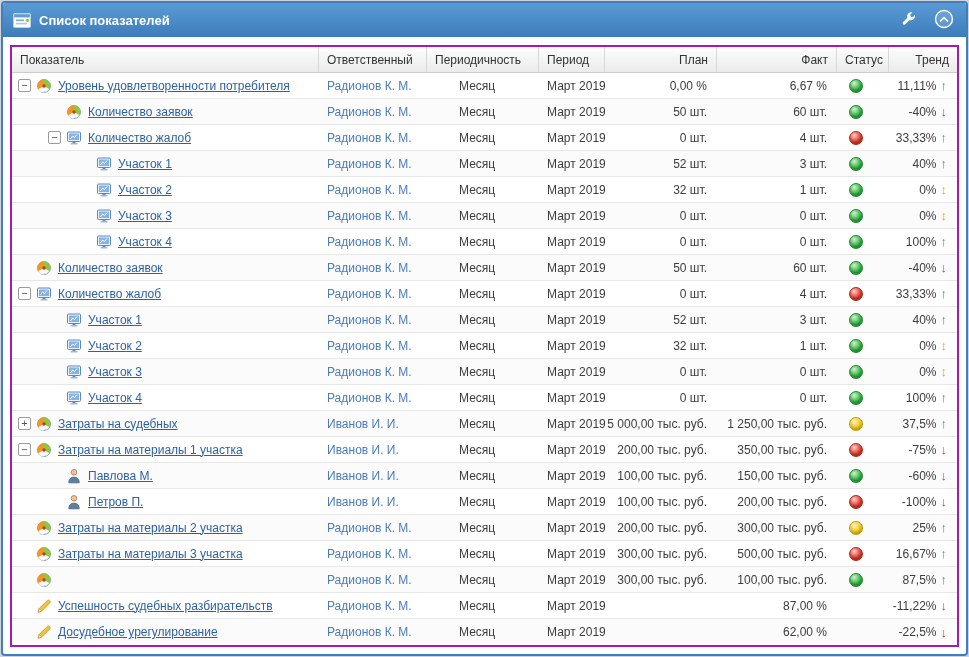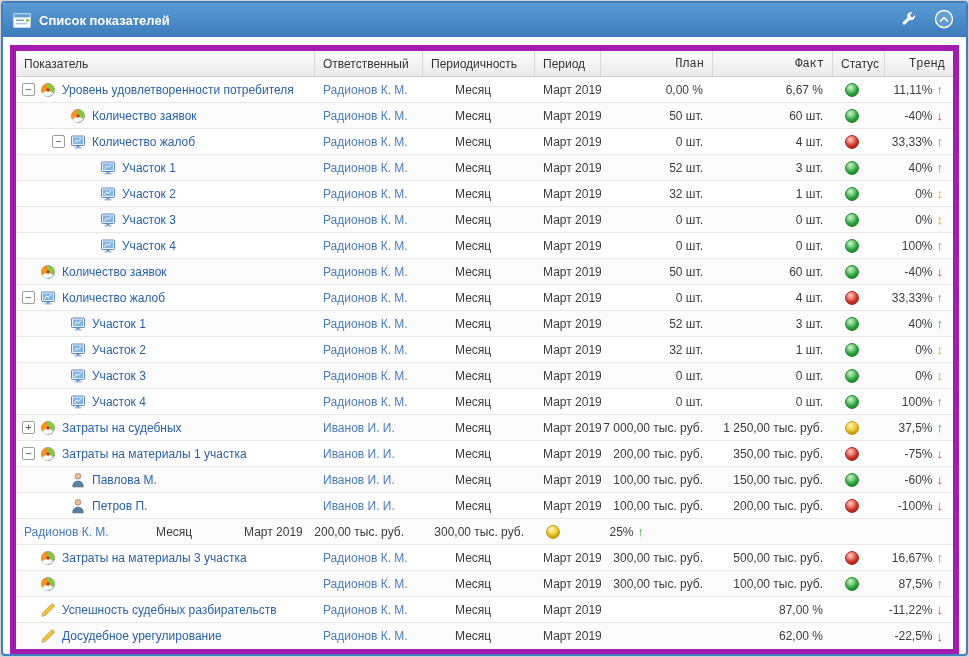--- a/index.html
+++ b/index.html
@@ -26,36 +26,36 @@
     padding: 0 10px; gap: 8px;
   }
   .app-icon { display: flex; align-items: center; }
   .title { color: #ffffff; font-size: 13px; font-weight: bold; flex: 1; }
   .tool-btn {
     background: transparent; border: none; padding: 2px;
     display: flex; align-items: center; cursor: pointer; margin-left: 6px;
   }
   
   .table-wrap { flex: 1; padding: 8px 7px 6px 7px; overflow: hidden; }
-  .grid { border: 6px solid #a21caf; background: #c4b5fd; }
+  .grid { border: 2px solid #a21caf; background: #c4b5fd; }
   .thead {
     display: flex; height: 26px;
     background: linear-gradient(#fdfdfd, #ebebeb);
     border-bottom: 1px solid #cccccc;
     font-size: 12px; color: #333;
   }
   .th {
     display: flex; align-items: center;
     padding: 0 8px;
     border-right: 1px solid #d8d8d8;
     overflow: hidden; white-space: nowrap;
     cursor: pointer;
   }
   .th:last-child { border-right: none; }
-  .th.right { justify-content: flex-end; font-family: Liberation Mono, monospace; }
+  .th.right { justify-content: flex-end; }
   .tr {
     display: flex; height: 26px; align-items: center;
     border-bottom: 1px solid #e7e7e7;
     font-size: 12px; color: #3c3c3c;
     background: #ffffff;
   }
   .tr.alt { background: #fbfbfc; }
   .tr:last-child { border-bottom: none; }
   .td {
     padding: 0 8px; height: 100%;
@@ -81,21 +81,21 @@
   .expander {
     flex: none; width: 13px; height: 13px;
     border: 1px solid #9b9b9b; border-radius: 2px;
     background: #ffffff; color: #555;
     font-size: 11px; line-height: 11px;
     display: flex; align-items: center; justify-content: center;
     margin-right: 5px; cursor: pointer;
   }
   .expander-spacer { flex: none; width: 13px; margin-right: 5px; }
   .row-icon { flex: none; width: 16px; height: 16px; margin-right: 6px; display: flex; align-items: center; }
-  .ind-label { color: #2b62a7; cursor: pointer; overflow: hidden; text-overflow: ellipsis; }
+  .ind-label { color: #2b62a7; cursor: pointer; overflow: hidden; text-overflow: ellipsis; text-decoration: underline; }
   .resp-link { color: #4a7db9; cursor: pointer; }
   
   .status-dot { width: 14px; height: 14px; border-radius: 50%; box-shadow: inset 0 -2px 3px rgba(0,0,0,0.18); }
   .status-green  { background: radial-gradient(circle at 35% 28%, #d2f3cb, #2fb042 58%, #157d26); border: 1px solid #1f8a2f; }
   .status-red    { background: radial-gradient(circle at 35% 28%, #ffcdc5, #df392b 58%, #a31d12); border: 1px solid #a92a1d; }
   .status-yellow { background: radial-gradient(circle at 35% 28%, #fdf3bd, #f2c71d 58%, #bd9404); border: 1px solid #c59d08; }
   
   .trend-val { color: #3c3c3c; }
   .trend-arrow { font-weight: bold; margin-left: 4px; font-size: 13px; }
   .trend-up   { color: #2e9e3f; }
@@ -545,21 +545,21 @@
                   <circle cx="8" cy="8" r="1.7" fill="#c0392b"></circle>
                 </svg>
               </span>
               <span class="ind-label">Затраты на судебных</span>
             </div>
             <div class="td col-responsible">
               <span class="resp-link">Иванов И. И.</span>
             </div>
             <div class="td col-periodicity">Месяц</div>
             <div class="td col-period">Март 2019</div>
-            <div class="td col-plan right">7 000,00 тыс. руб.</div>
+            <div class="td col-plan right">5 000,00 тыс. руб.</div>
             <div class="td col-fact right">1 250,00 тыс. руб.</div>
             <div class="td col-status">
               <span class="status-dot status-yellow"></span>
             </div>
             <div class="td col-trend right">
               <span class="trend-val">37,5%</span>
               <span class="trend-arrow trend-up">↑</span>
             </div>
           </div>
           <div class="tr">
@@ -640,20 +640,34 @@
             <div class="td col-fact right">200,00 тыс. руб.</div>
             <div class="td col-status">
               <span class="status-dot status-red"></span>
             </div>
             <div class="td col-trend right">
               <span class="trend-val">-100%</span>
               <span class="trend-arrow trend-down">↓</span>
             </div>
           </div>
           <div class="tr alt">
+            <div class="td col-indicator">
+              <span class="indent" style="width: 0px;"></span>
+              <span class="expander-spacer"></span>
+              <span class="row-icon">
+                <svg width="16" height="16" viewBox="0 0 16 16">
+                  <circle cx="8" cy="8" r="6.5" fill="#f6f6f6" stroke="#8fa3b5" stroke-width="1"></circle>
+                  <path d="M8 8 L8 1.5 A6.5 6.5 0 0 1 13.6 11.3 Z" fill="#8dc63f"></path>
+                  <path d="M8 8 L2.4 11.3 A6.5 6.5 0 0 1 8 1.5 Z" fill="#f7941d"></path>
+                  <path d="M8 8 L2.4 11.3 A6.5 6.5 0 0 0 8 14.5 Z" fill="#fdfdfd"></path>
+                  <circle cx="8" cy="8" r="1.7" fill="#c0392b"></circle>
+                </svg>
+              </span>
+              <span class="ind-label">Затраты на материалы 2 участка</span>
+            </div>
             <div class="td col-responsible">
               <span class="resp-link">Радионов К. М.</span>
             </div>
             <div class="td col-periodicity">Месяц</div>
             <div class="td col-period">Март 2019</div>
             <div class="td col-plan right">200,00 тыс. руб.</div>
             <div class="td col-fact right">300,00 тыс. руб.</div>
             <div class="td col-status">
               <span class="status-dot status-yellow"></span>
             </div>

